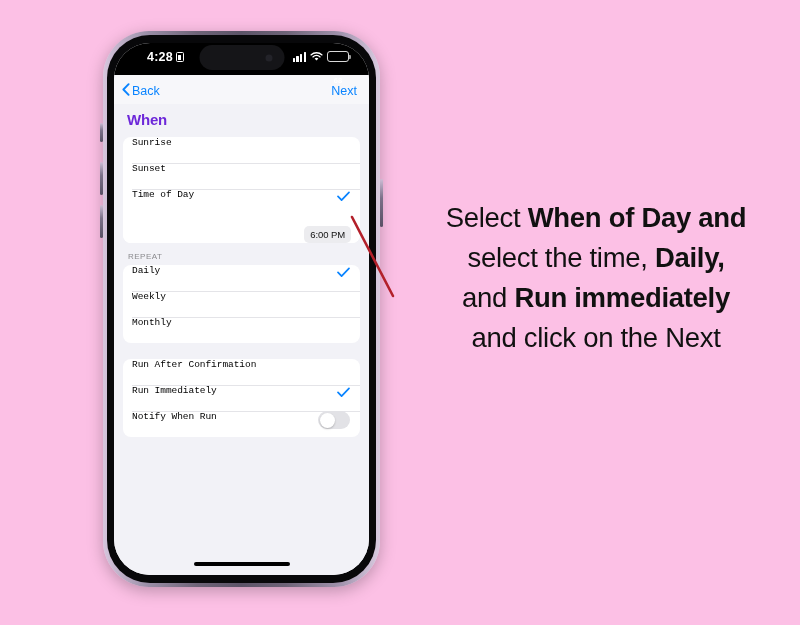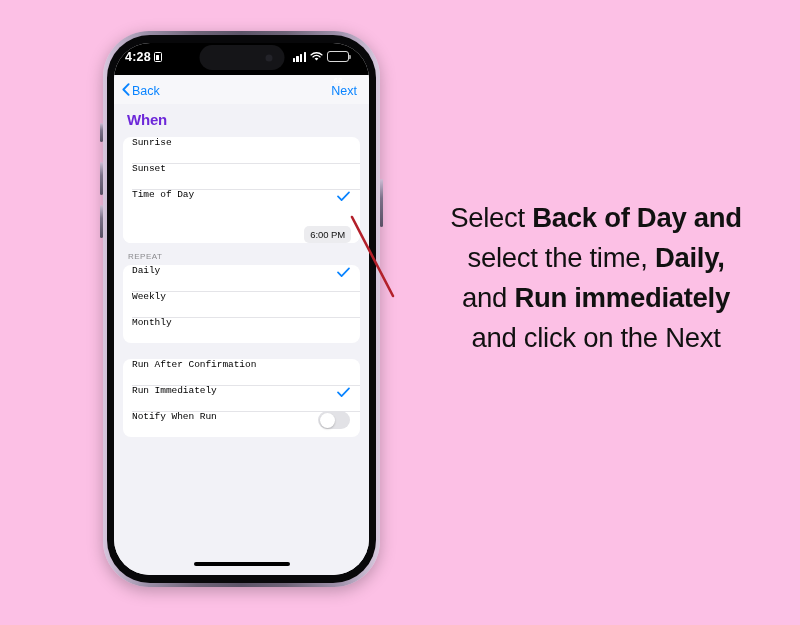--- a/index.html
+++ b/index.html
@@ -57,21 +57,21 @@
   
   #status-bar {
     height: 32px;
     position: relative;
     flex: 0 0 auto;
     background: #000;
     color: #fff;
   }
   #status-time {
     position: absolute;
-    left: 11px; top: 7px;
+    left: 33px; top: 7px;
     font-size: 12.5px;
     font-weight: bold;
     letter-spacing: .2px;
     display: flex;
     align-items: center;
     gap: 3px;
   }
   #lock-glyph {
     display: inline-block;
     width: 8px; height: 10px;
@@ -405,17 +405,17 @@
       <div id="home-indicator"></div>
     </div>
   </div>
 </div>
 
 <svg id="pointer-line">
   <line x1="12" y1="12" x2="53" y2="91" stroke="#b3202a" stroke-width="2.6" stroke-linecap="round"></line>
 </svg>
 
 <div id="instruction-text">
-  <div><span>Select </span><b>Back of Day and</b></div>
+  <div><span>Select </span><b>When of Day and</b></div>
   <div><span>select the time, </span><b>Daily,</b></div>
   <div><span>and </span><b>Run immediately</b></div>
   <div>and click on the Next</div>
 </div>
 
 </body></html>

